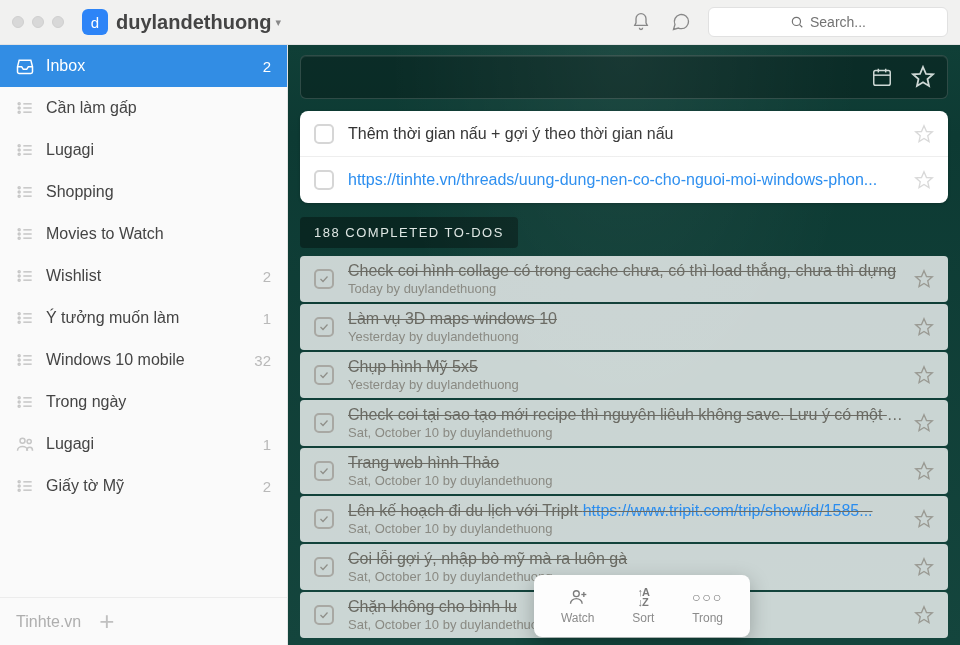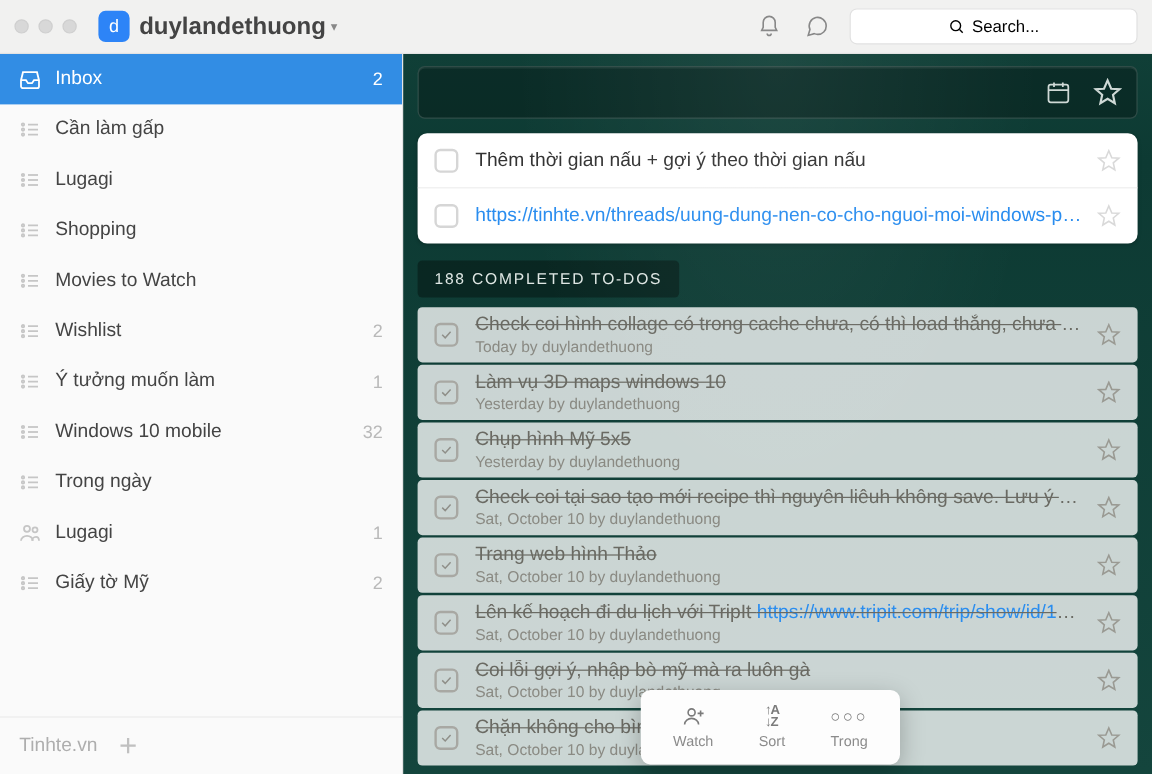--- a/index.html
+++ b/index.html
@@ -6,26 +6,26 @@
 html, body { width: 960px; height: 645px; overflow: hidden; background: #f7f7f7; }
 
 .titlebar { height: 45px; display: flex; align-items: center; padding: 0 12px; background: #f1f1f0; border-bottom: 1px solid #e3e3e3; }
 .traffic { display: flex; gap: 8px; margin-right: 18px; }
 .traffic .dot { width: 12px; height: 12px; border-radius: 50%; background: #d8d8d8; border: 1px solid #cfcfcf; }
 .avatar-chip { width: 26px; height: 26px; border-radius: 6px; background: #2d84f7; color: #fff; font-size: 15px; display: flex; align-items: center; justify-content: center; margin-right: 8px; }
 .username { font-size: 20px; color: #444; font-weight: 600; }
 .chev { margin-left: 4px; color: #888; font-size: 11px; }
 .tb-spacer { flex: 1; }
 .tb-icon { width: 26px; height: 26px; display: flex; align-items: center; justify-content: center; margin-right: 14px; color: #888; }
-.search { width: 240px; height: 30px; border-radius: 6px; background: #fff; border: 1px solid #e1e1e1; display: flex; align-items: center; justify-content: center; color: #000000; font-size: 14px; gap: 6px; }
+.search { width: 240px; height: 30px; border-radius: 6px; background: #fff; border: 1px solid #e1e1e1; display: flex; align-items: center; justify-content: center; color: #737373; font-size: 14px; gap: 6px; }
 .search svg { width: 14px; height: 14px; }
 
 .body { display: flex; height: 600px; }
 
-.sidebar { width: 336px; background: #fafafa; border-right: 1px solid #e5e5e5; display: flex; flex-direction: column; position: relative; }
+.sidebar { width: 288px; background: #fafafa; border-right: 1px solid #e5e5e5; display: flex; flex-direction: column; position: relative; }
 .side-item { height: 42px; display: flex; align-items: center; padding: 0 16px 0 14px; color: #444; font-size: 16px; cursor: pointer; }
 .side-item.active { background: #328de4; color: #fff; }
 .side-item .licon { width: 22px; margin-right: 10px; display: flex; align-items: center; justify-content: center; color: #c6c6c6; }
 .side-item.active .licon { color: #fff; }
 .side-item .ltext { flex: 1; }
 .side-item .lcount { color: #b9b9b9; font-size: 15px; }
 .side-item.active .lcount { color: #fff; }
 .side-foot { margin-top: auto; height: 48px; display: flex; align-items: center; padding: 0 16px; border-top: 1px solid #ececec; color: #aeaeae; font-size: 16px; gap: 18px; }
 .side-foot .plus { font-size: 26px; font-weight: 300; color: #c0c0c0; }
 

